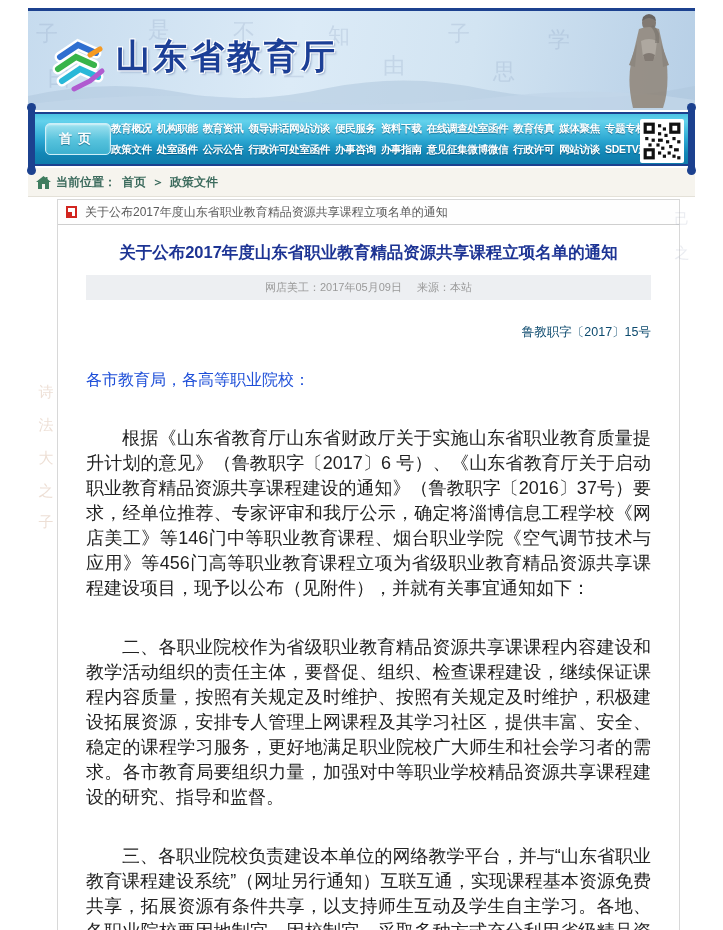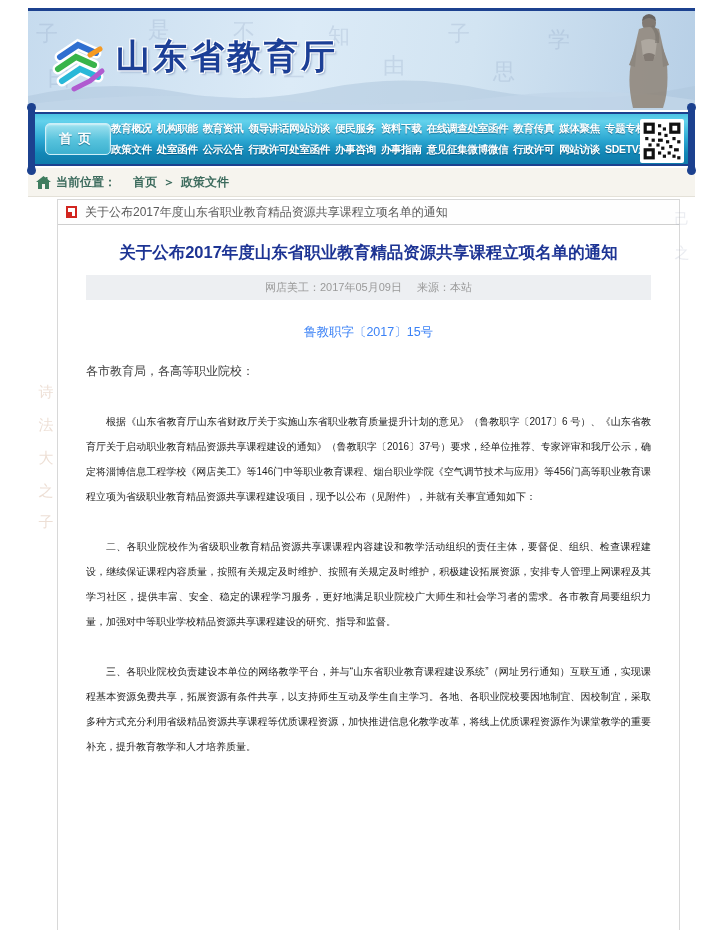--- a/index.html
+++ b/index.html
@@ -80,21 +80,21 @@
   
   .breadcrumb {
     height:29px; margin-top:2px; background:#f6f4ee;
     border-bottom:1px solid #e4e1d8;
     display:flex; align-items:center; padding-left:8px;
     font-size:12px; font-weight:bold; color:#3c6b5d;
   }
   .breadcrumb .home-icon { width:15px; height:13px; margin-right:5px; }
   .breadcrumb a { color:#3c6b5d; text-decoration:none; cursor:pointer; }
   .breadcrumb .sep { margin:0 6px; color:#3c6b5d; }
-  .breadcrumb .bc-label { margin-right:17px; }
+  .breadcrumb .bc-label { margin-right:6px; }
 
   
   .content-box {
     margin:2px 15px 0 29px; background:#ffffff;
     border:1px solid #d8d8d8; border-bottom:none; min-height:733px;
   }
   .box-head {
     height:25px; display:flex; align-items:center; padding-left:8px;
     border-bottom:1px solid #cfcfcf; background:#fefefe;
   }
@@ -105,25 +105,25 @@
   .article { padding:0 28px 20px 28px; }
   .article h1 {
     text-align:center; font-size:16.5px; font-weight:bold; color:#1d3494;
     padding:16px 30px 12px 30px; line-height:22px;
   }
   .meta-bar {
     background:#edeff2; height:25px; line-height:25px; text-align:center;
     font-size:11px; color:#9a9a9a; margin:0 0 0 0;
   }
   .meta-bar span { margin:0 6px; }
-  .doc-number { text-align:center; font-size:12.5px; color:#3b82f6; margin-top:24px; }
-  .salutation { font-size:12px; color:#404040; margin-top:18px; line-height:25px; }
+  .doc-number { text-align:right; font-size:12.5px; color:#0c4a6e; margin-top:24px; }
+  .salutation { font-size:16px; color:#1d4ed8; margin-top:26px; line-height:25px; }
   .para {
-    font-size:10px; color:#222; line-height:25px; text-align:justify;
-    text-indent:2em; margin-top:25px;
+    font-size:18px; color:#222; line-height:25px; text-align:justify;
+    text-indent:2em; margin-top:34px;
   }
 </style>
 </head>
 <body>
 
 <div class="page">
 
   <div class="top-strip"></div>
   <div class="navy-line"></div>
 

